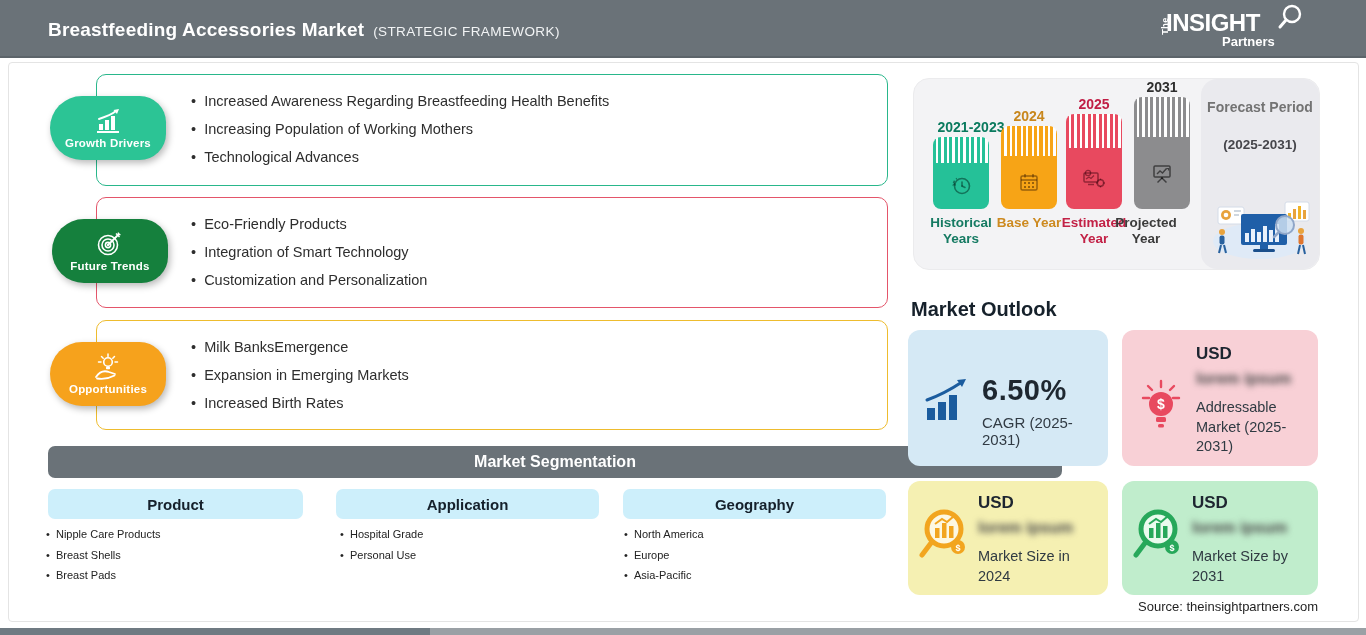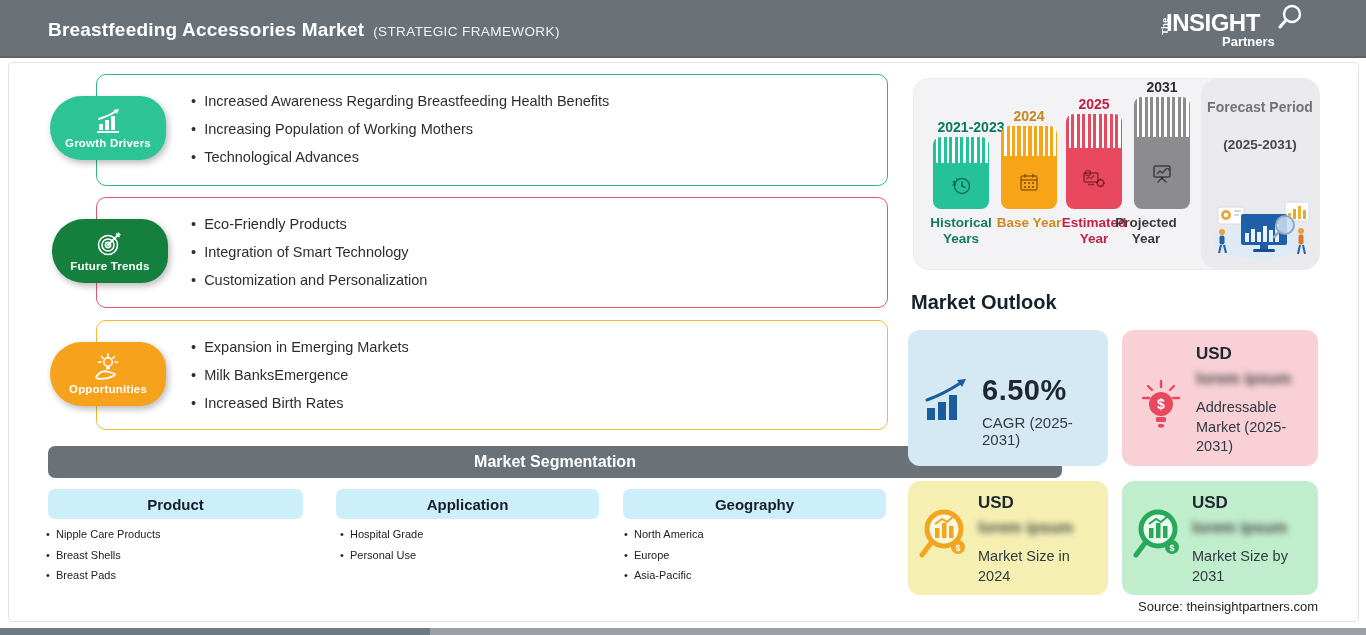--- a/index.html
+++ b/index.html
@@ -40,21 +40,21 @@
   .tl-panel{left:913px;top:78px;width:405px;height:190px;background:#f3f3f5;border-radius:16px;border:1px solid #ebebed;}
   .tl-bar{width:56px;border-radius:8px;overflow:hidden;}
   .tl-year{font-size:14px;font-weight:700;width:84px;text-align:center;}
   .tl-cap{top:136px;width:84px;text-align:center;font-size:13.5px;font-weight:700;line-height:16px;}
   .stripe{width:100%;}
   .solid{width:100%;display:flex;align-items:center;justify-content:center;}
   .forecast{left:287px;top:0;width:118px;height:190px;background:#eaeaee;border-radius:16px;text-align:center;}
   .forecast-title{left:0;top:20px;width:118px;font-size:14px;font-weight:700;color:#737373;line-height:17px;}
   .forecast-range{left:0;top:58px;width:118px;font-size:13.5px;font-weight:600;color:#46464b;}
   
-  .mo-heading{left:911px;top:291px;font-size:20px;font-weight:700;color:#16212b;}
+  .mo-heading{left:911px;top:298px;font-size:20px;font-weight:700;color:#16212b;}
   .card{border-radius:12px;}
   .card-usd{font-size:17px;font-weight:700;color:#1d2530;}
   .blurline{font-size:16px;font-weight:700;color:#4a4a4a;filter:blur(3.2px);white-space:nowrap;}
   .card-label{font-size:14.5px;color:#2f3a42;line-height:19.5px;}
   .cagr-value{font-size:29px;font-weight:800;color:#1e2730;letter-spacing:.5px;}
   .cagr-label{font-size:15px;color:#313b44;}
   .source{right:48px;top:599px;font-size:13px;color:#1f1f1f;}
   
   .footer-l{left:0;top:628px;width:430px;height:7px;background:#6f7a82;}
   .footer-r{left:430px;top:628px;width:936px;height:7px;background:#9aa0a5;}
@@ -113,22 +113,22 @@
     <circle cx="14" cy="15" r="1" fill="#fff"></circle>
     <line x1="14" y1="15" x2="23" y2="6" stroke="#fff" stroke-width="1.8" stroke-linecap="round"></line>
     <path d="M23 6 L27 5 L24 2 Z" fill="#fff"></path>
     <line x1="22" y1="3.5" x2="25.5" y2="7" stroke="#fff" stroke-width="1.4"></line>
   </svg>
   <span class="badge-label">Future Trends</span>
 </div>
 
 <div class="abs sec-box" style="left:96px;top:320px;width:790px;height:108px;border:1.6px solid #eebc2e;">
   <ul>
+    <li>Milk BanksEmergence</li>
     <li>Expansion in Emerging Markets</li>
-    <li>Milk BanksEmergence</li>
     <li>Increased Birth Rates</li>
   </ul>
 </div>
 <div class="abs badge" style="left:50px;top:342px;background:#f6a21c;">
   <svg width="32" height="28" viewBox="0 0 32 28">
     <line x1="16" y1="1" x2="16" y2="3.5" stroke="#fff" stroke-width="1.5" stroke-linecap="round"></line>
     <line x1="9.5" y1="3.5" x2="11.2" y2="5.2" stroke="#fff" stroke-width="1.5" stroke-linecap="round"></line>
     <line x1="22.5" y1="3.5" x2="20.8" y2="5.2" stroke="#fff" stroke-width="1.5" stroke-linecap="round"></line>
     <line x1="6.5" y1="9" x2="9" y2="9" stroke="#fff" stroke-width="1.5" stroke-linecap="round"></line>
     <line x1="25.5" y1="9" x2="23" y2="9" stroke="#fff" stroke-width="1.5" stroke-linecap="round"></line>

